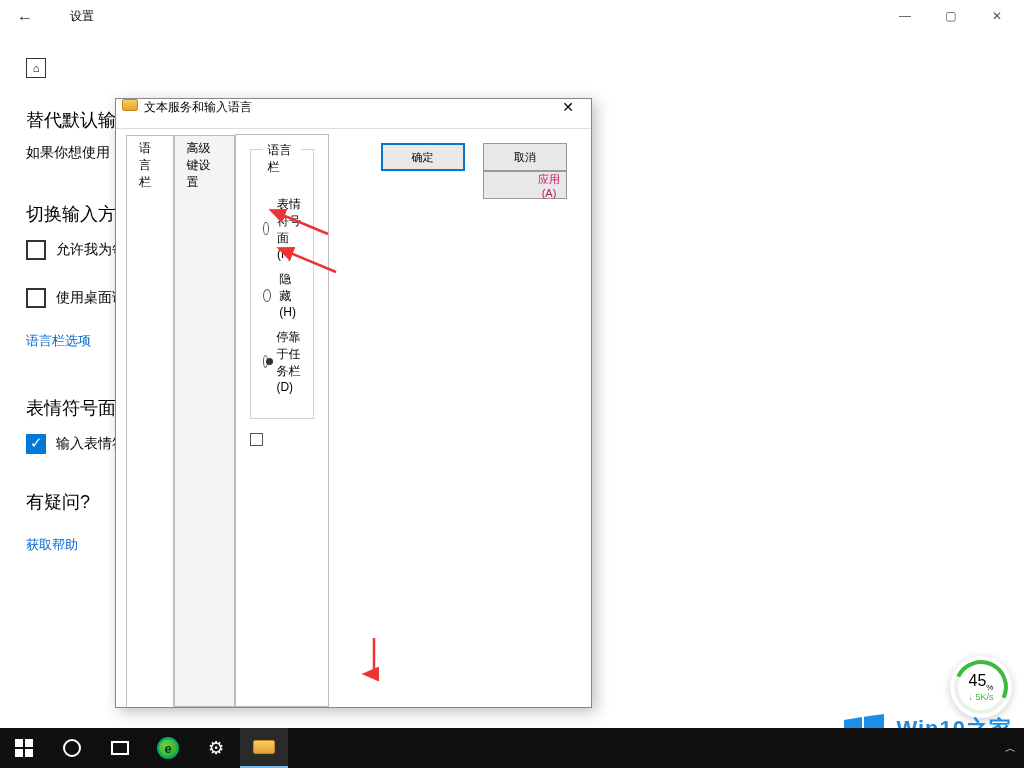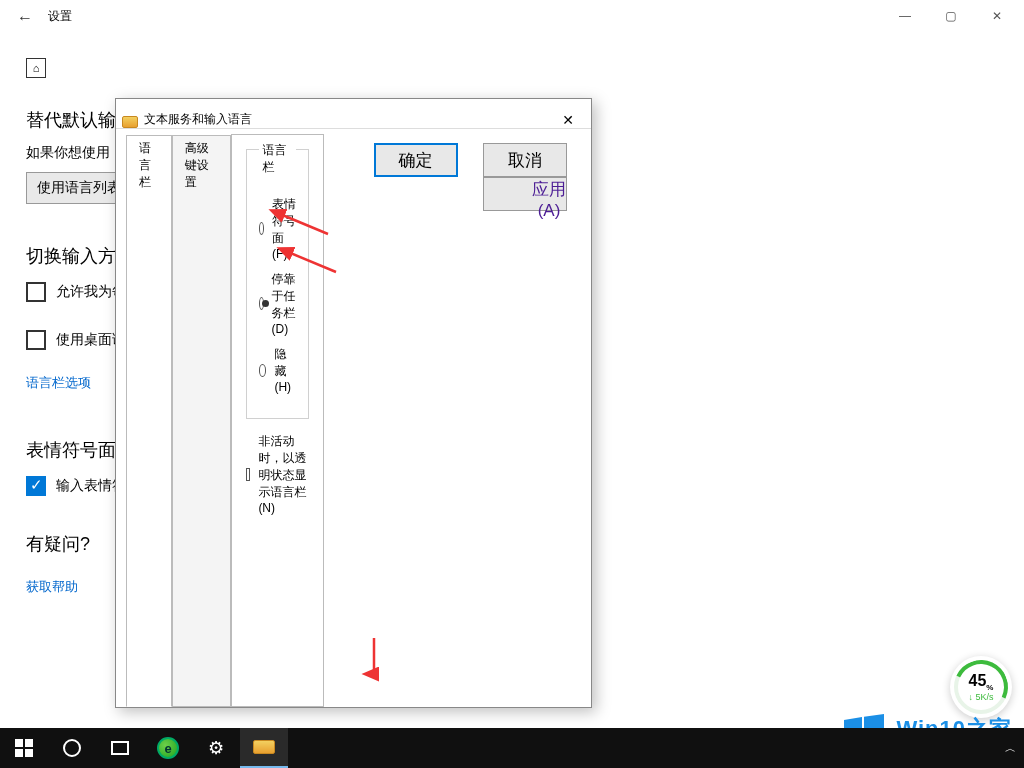--- a/index.html
+++ b/index.html
@@ -1,21 +1,21 @@
 <!DOCTYPE html>
 <html><head>
 <meta charset="utf-8">
 <style>
 * { margin:0; padding:0; box-sizing:border-box; font-family:"Microsoft YaHei","Segoe UI",sans-serif; }
 body { width:1024px; height:768px; background:#fff; position:relative; overflow:hidden; }
 
 
 .titlebar { height:32px; display:flex; align-items:center; padding:0 4px; }
 .back-btn { width:42px; height:32px; display:flex; align-items:center; justify-content:center; font-size:16px; color:#333; }
-.title { font-size:12px; margin-left:2px; }
+.title { font-size:12px; margin-left:24px; }
 .win-controls { margin-left:auto; display:flex; }
 .win-btn { width:46px; height:32px; display:flex; align-items:center; justify-content:center; font-size:12px; color:#555; }
 
 .content { padding:18px 26px 0; }
 .page-hdr { display:flex; align-items:center; margin-bottom:30px; margin-top:8px; }
 .home-ic { width:20px; height:20px; border:1px solid #333; margin-right:18px; display:flex; align-items:center; justify-content:center; font-size:11px; }
 .page-title { font-size:26px; font-weight:400; }
 
 .sec-title { font-size:18px; margin:18px 0 12px; }
 .sec-text { font-size:14px; margin-bottom:10px; }
@@ -23,54 +23,54 @@
 
 .chk { display:flex; align-items:center; margin:14px 0; font-size:14px; }
 .chk-box { width:20px; height:20px; border:2px solid #333; margin-right:10px; position:relative; }
 .chk-box.on { background:#0078d7; border-color:#0078d7; }
 .chk-box.on:after { content:"✓"; color:#fff; position:absolute; left:2px; top:-2px; font-size:15px; }
 
 .link { color:#0066cc; font-size:13px; margin:10px 0; display:inline-block; }
 
 
 .dialog { position:absolute; left:115px; top:98px; width:477px; height:610px; background:#fff; border:1px solid #888; box-shadow:4px 4px 14px rgba(0,0,0,.25); }
-.dlg-hdr { height:30px; display:flex; align-items:flex-end; padding:0 6px; border-bottom:1px solid #ddd; font-size:12px; }
+.dlg-hdr { height:30px; display:flex; align-items:flex-start; padding:0 6px; border-bottom:1px solid #ddd; font-size:12px; }
 .dlg-ic { width:16px; height:12px; background:linear-gradient(#f3d060,#e8a030); border-radius:2px; margin-right:6px; border:1px solid #c88820;}
 .dlg-close { margin-left:auto; width:34px; text-align:center; font-size:14px; }
 
 .dlg-body { padding:6px 10px 0; height:calc(100% - 30px); display:flex; flex-direction:row; }
 .tabs { display:flex; font-size:12px; }
 .tab { padding:4px 12px; border:1px solid #bbb; background:#fff; position:relative; }
 .tab.active { border-bottom:1px solid #fff; z-index:2; }
 .tab:not(.active){ background:#f4f4f4; }
 .tab-panel { border:1px solid #bbb; margin-top:-1px; flex:1; padding:14px 14px; font-size:12px; }
 
 .field { border:1px solid #d0d0d0; padding:10px 12px 14px; margin-bottom:14px; }
 .legend { font-size:12px; margin:-18px 0 10px 0; background:#fff; display:inline-block; padding:0 4px; }
 .radio-row { display:flex; align-items:center; margin:10px 0; }
 .radio { width:13px; height:13px; border:1px solid #555; border-radius:50%; margin-right:8px; position:relative; }
 .radio.sel:after{ content:""; width:7px; height:7px; background:#333; border-radius:50%; position:absolute; left:2px; top:2px; }
 
 .chk2 { display:flex; align-items:center; margin:14px 0; }
 .chkbox2 { width:13px; height:13px; border:1px solid #555; margin-right:8px; }
 
 .dlg-btns { text-align:right; padding:8px 14px 16px; }
-.dlg-btn { width:84px; height:34px; font-size:17px; border:1px solid #999; background:#e8e8e8; margin-left:21px; }
+.dlg-btn { width:84px; height:28px; font-size:11px; border:1px solid #999; background:#e8e8e8; margin-left:14px; }
 .dlg-btn.primary { border:2px solid #0078d7; }
-.dlg-btn.disabled { color:#4c1d95;padding-left:48px; }
+.dlg-btn.disabled { color:#be185d;padding-left:48px; }
 
 
 .arrow { position:absolute; pointer-events:none; }
 .arrow svg { overflow:visible; }
 
 
 .speedw { position:absolute; right:12px; bottom:50px; width:62px; height:62px; border-radius:50%; background:#fff; box-shadow:0 2px 8px rgba(0,0,0,.2); display:flex; flex-direction:column; align-items:center; justify-content:center; font-size:10px; }
 .speedw .ring { position:absolute; inset:4px; border-radius:50%; border:4px solid #e8f4e8; }
 .speedw .arc { position:absolute; inset:4px; border-radius:50%; border:4px solid transparent; border-top-color:#3dbb3d; border-right-color:#3dbb3d; transform:rotate(-20deg); }
-.speedw .pct { font-size:16px; font-weight:700; }
+.speedw .pct { font-size:16px; font-weight:400; }
 .speedw .pct sub{font-size:8px;}
 .speedw .rate { color:#3dbb3d; font-size:9px; }
 
 
 .wmark { position:absolute; right:12px; bottom:6px; height:56px; display:flex; align-items:center; gap:10px; color:#1b8fe6; }
 .wmark-icon svg { display:block; }
 .wmark-txt .cn { font-size:22px; font-weight:700; letter-spacing:1px; }
 .wmark-txt .en { font-size:10px; color:#555; letter-spacing:.4px; }
 
 
@@ -100,21 +100,20 @@
   </div>
 </div>
 
 <div class="content">
   <div class="page-hdr">
     <div class="home-ic">⌂</div>
   </div>
 
   <div class="sec-title">替代默认输入</div>
   <div class="sec-text">如果你想使用</div>
-  <div class="btn-outl">使用语言列表</div>
 
   <div class="sec-title" style="margin-top:40px">切换输入方</div>
   <div class="chk">
     <div class="chk-box"></div>
     <span>允许我为每</span>
   </div>
   <div class="chk" style="margin-top:28px">
     <div class="chk-box"></div>
     <span>使用桌面语</span>
   </div>
@@ -142,31 +141,30 @@
       <div class="tab">高级键设置</div>
     </div>
     <div class="tab-panel">
       <div class="field">
         <div class="legend">语言栏</div>
         <div class="radio-row">
           <div class="radio"></div>
           <span>表情符号面(F)</span>
         </div>
         <div class="radio-row">
+          <div class="radio"></div>
+          <span>隐藏(H)</span>
+        </div>
+        <div class="radio-row">
           <div class="radio sel"></div>
           <span>停靠于任务栏(D)</span>
-        </div>
-        <div class="radio-row">
-          <div class="radio"></div>
-          <span>隐藏(H)</span>
         </div>
       </div>
       <div class="chk2">
         <div class="chkbox2"></div>
-        <span>非活动时，以透明状态显示语言栏(N)</span>
       </div>
     </div>
     <div class="dlg-btns">
       <button class="dlg-btn primary">确定</button>
       <button class="dlg-btn">取消</button>
       <button class="dlg-btn disabled">应用(A)</button>
     </div>
   </div>
 </div>
 

